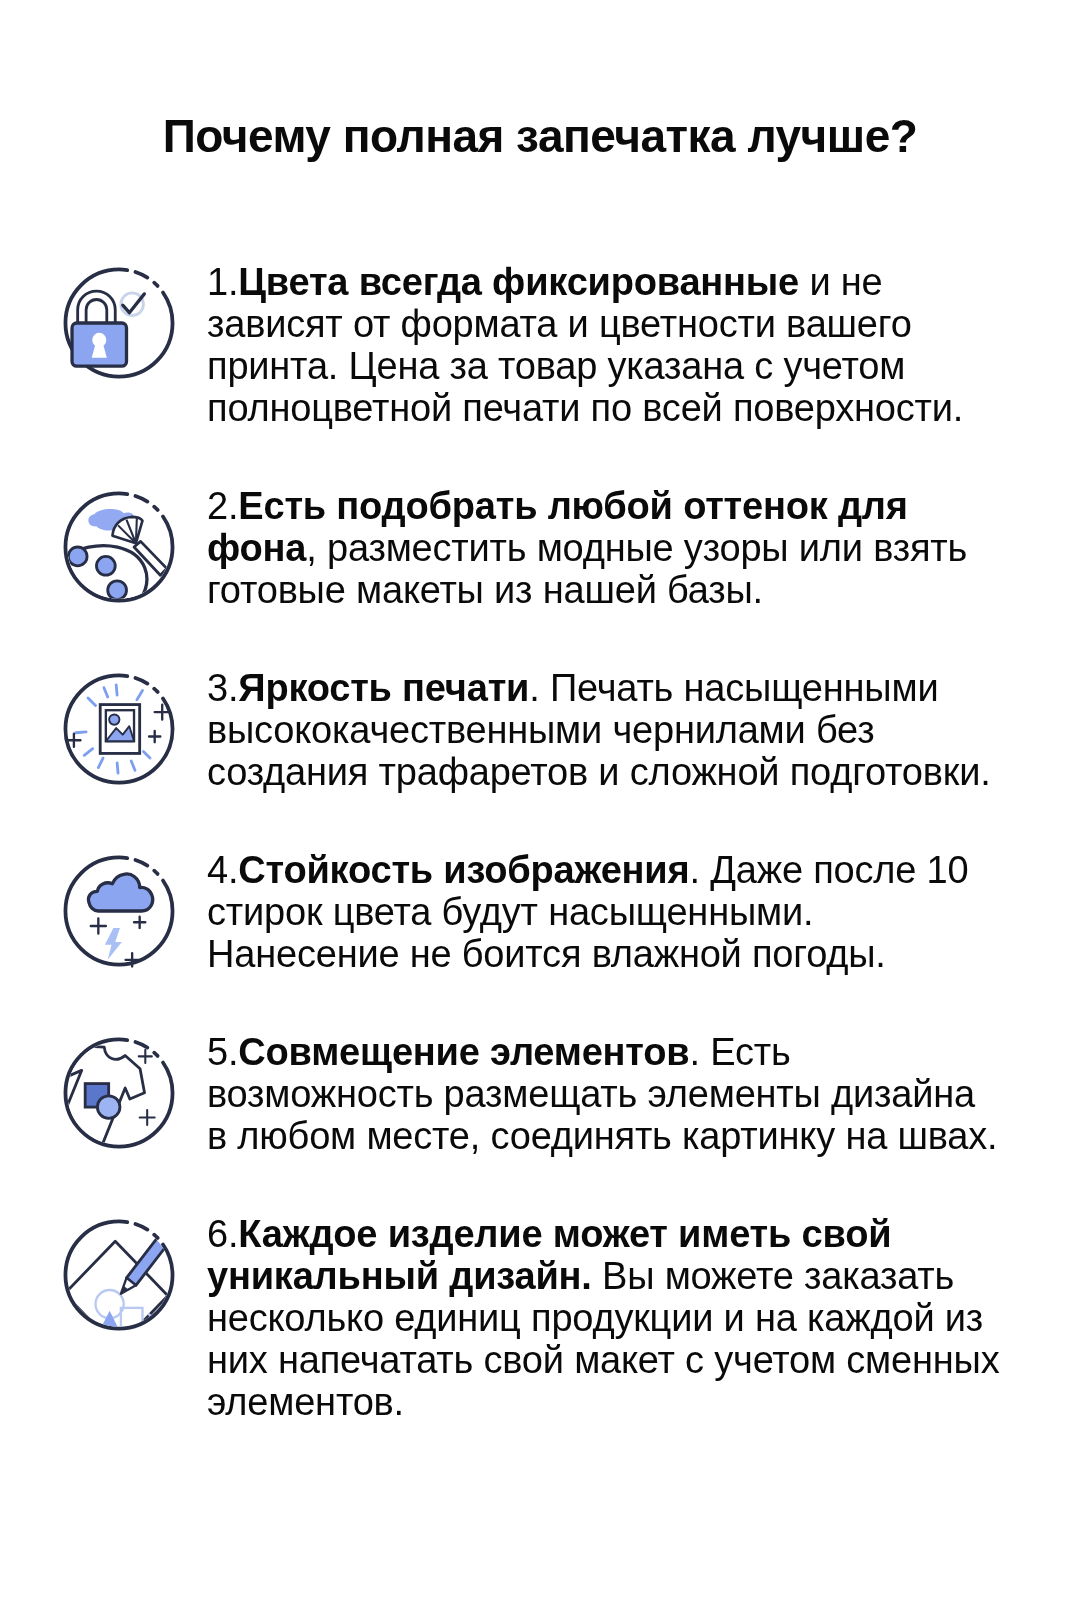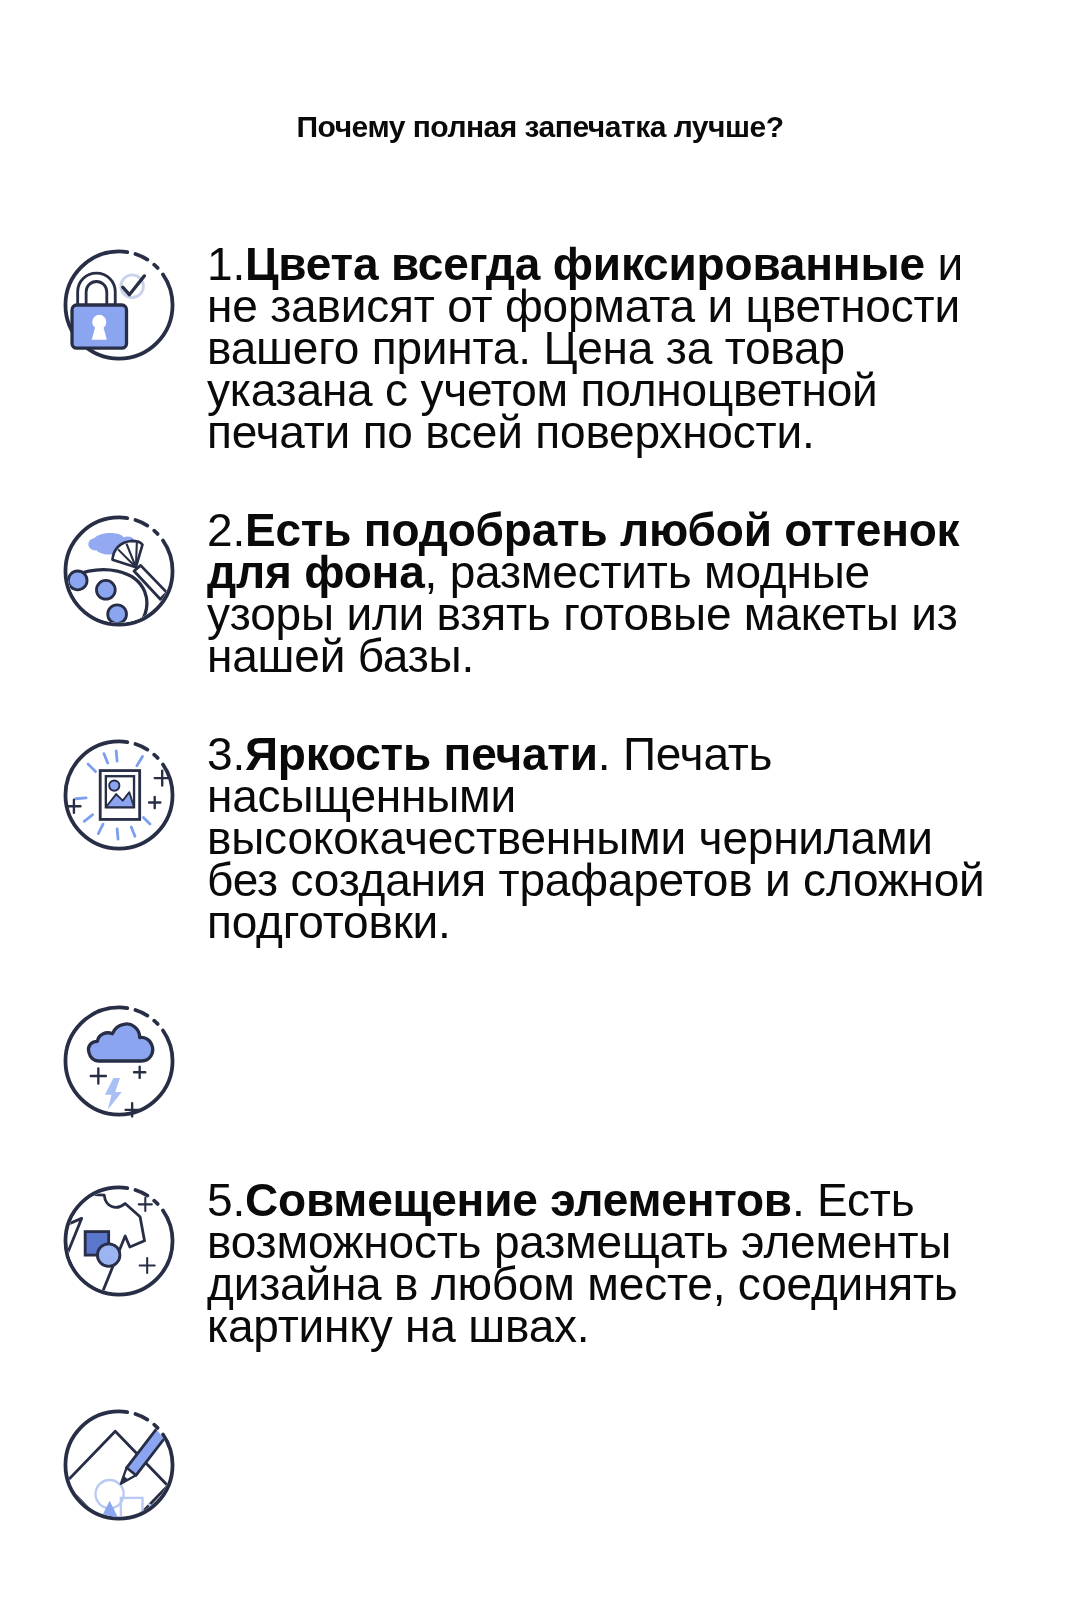--- a/index.html
+++ b/index.html
@@ -2,29 +2,29 @@
 <html lang="ru"><head>
 <meta charset="utf-8">
 <style>
   html,body{margin:0;padding:0;}
   body{
     width:1080px;height:1620px;background:#ffffff;overflow:hidden;
     font-family:"Liberation Sans","DejaVu Sans",sans-serif;color:#0a0a0a;
   }
   .page{padding-top:110px;}
   h1.title{
-    margin:0;text-align:center;font-size:30px;font-weight:700;
+    margin:0;text-align:center;font-size:46px;font-weight:700;
     letter-spacing:-0.5px;color:#0a0a0a;line-height:1.15;
   }
   .benefits{margin-top:98px;padding:0 56px 0 57px;}
   .item{display:flex;align-items:flex-start;gap:26px;margin-bottom:56px;}
   .icon-wrap{flex:0 0 124px;width:124px;height:124px;}
   .icon-wrap svg{width:124px;height:124px;display:block;}
   .text{
-    margin:0;max-width:794px;font-size:46px;line-height:42px;
+    margin:0;max-width:794px;font-size:38px;line-height:42px;
     letter-spacing:-0.2px;color:#0a0a0a;
   }
   .text b{font-weight:700;}
 </style>
 </head>
 <body>
 
 <div class="page">
   <h1 class="title">Почему полная запечатка лучше?</h1>
 
@@ -102,20 +102,21 @@
     <circle cx="66" cy="66" r="57" fill="#ffffff" stroke="#272e45" stroke-width="4" stroke-linecap="round" stroke-dasharray="277 9 14 9 5 9"></circle>
     <path d="M44 66 H90 C99 66 104 57 101 49 C99 43 93 40 88 41 C88 31 79 25 71 27 C65 28 61 32 59 37 C52 34 44 38 43 45 C36 45 32 51 34 57 C35 62 39 66 44 66 Z" fill="#8ca5f1" stroke="#272e45" stroke-width="3.5" stroke-linejoin="round"></path>
     <path d="M60 84 L51 102 H58 L54 118 L69 99 H62 L67 84 Z" fill="#a9c0f5"></path>
     <g stroke="#272e45" stroke-width="2.5" stroke-linecap="round">
       <path d="M36 82 H52 M44 74 V90"></path>
       <path d="M82 78 H94 M88 72 V84"></path>
       <path d="M73 118 H87 M80 111 V125"></path>
     </g>
   </svg>
         </div>
+    <p class="text"><span class="num">4.</span><b class="lead">Стойкость изображения</b><span class="rest">. Даже после 10 стирок цвета будут насыщенными. Нанесение не боится влажной погоды.</span></p>
   </div>
 
   <div class="item">
     <div class="icon-wrap">
           <svg viewBox="0 0 132 132" xmlns="http://www.w3.org/2000/svg">
     <clipPath id="clip-tee">
               <circle cx="66" cy="66" r="55"></circle>
             </clipPath>
     <circle cx="66" cy="66" r="57" fill="#ffffff" stroke="#272e45" stroke-width="4" stroke-linecap="round" stroke-dasharray="277 9 14 9 5 9"></circle>
     <g clip-path="url(#clip-tee)">
@@ -148,15 +149,16 @@
         <rect x="68" y="101" width="23" height="23"></rect>
         <path d="M98 108 L108 118 M108 108 L98 118"></path>
       </g>
       <path d="M46 124 L56 104 L66 124 Z" fill="#8ca5f1"></path>
       <path d="M74 69 L108 25 L118 33 L84 77 Z" fill="#8ca5f1" stroke="#272e45" stroke-width="3" stroke-linejoin="round"></path>
       <path d="M68 86 L74 69 L84 77 Z" fill="#ffffff" stroke="#272e45" stroke-width="2.5" stroke-linejoin="round"></path>
       <path d="M68 86 L71.5 78 L76.5 82 Z" fill="#272e45"></path>
     </g>
   </svg>
         </div>
+    <p class="text"><span class="num">6.</span><b class="lead">Каждое изделие может иметь свой уникальный дизайн.</b><span class="rest"> Вы можете заказать несколько единиц продукции и на каждой из них напечатать свой макет с учетом сменных элементов.</span></p>
   </div>
 </div>
 </div>
 
 </body></html>

